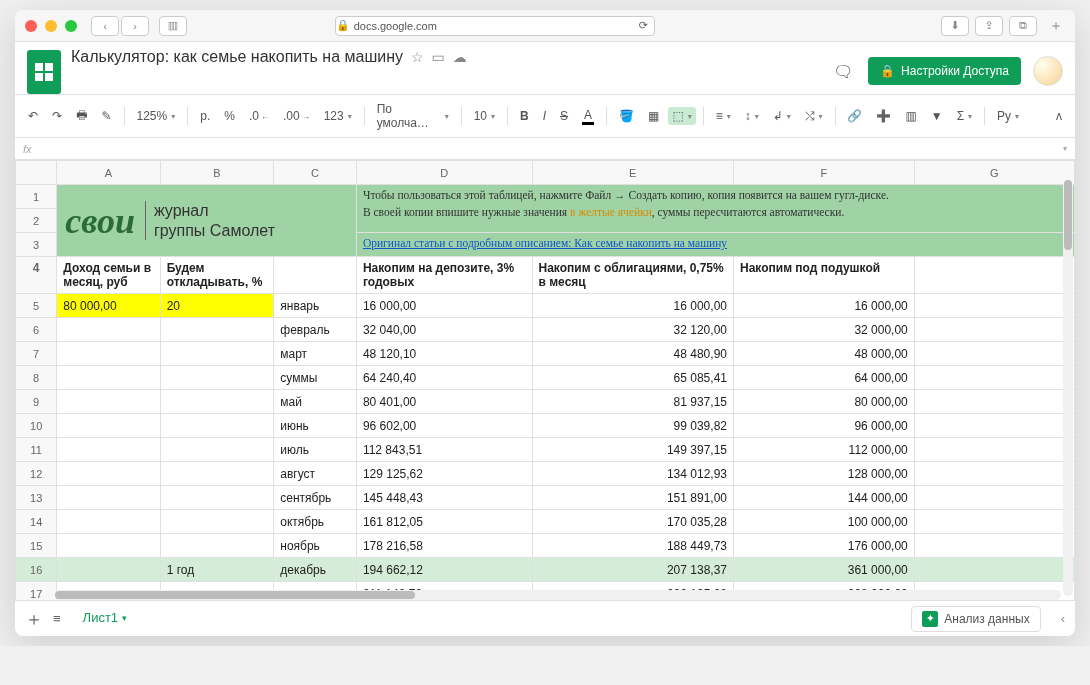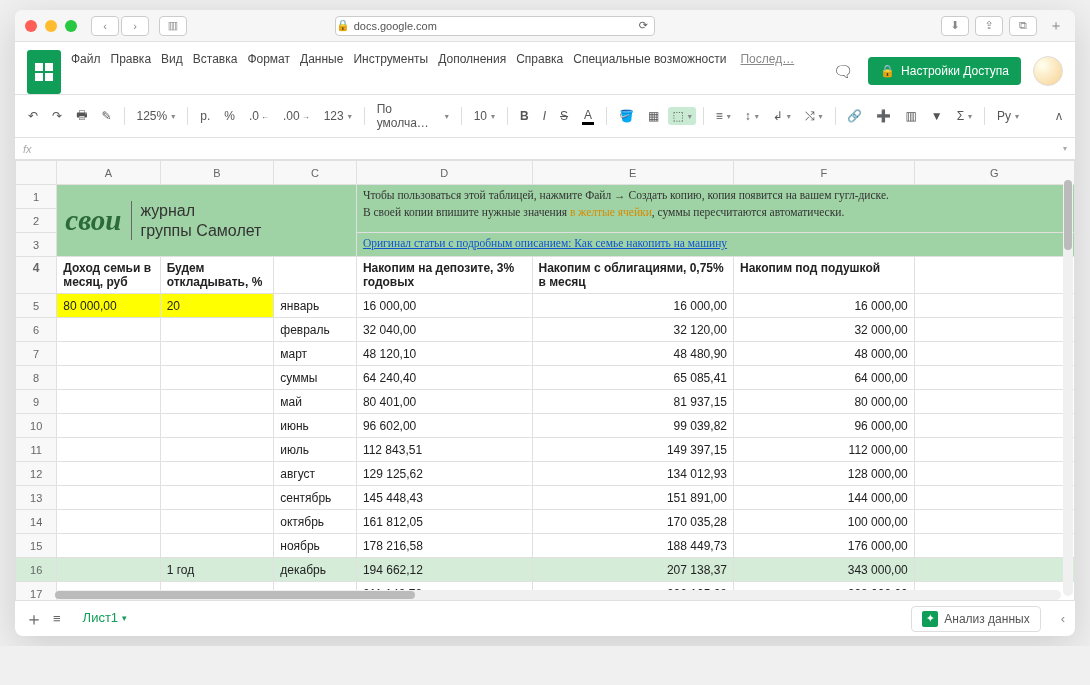--- a/index.html
+++ b/index.html
@@ -110,21 +110,21 @@
   col.cB { width: 110px; }
   col.cC { width: 80px; }
   col.cD { width: 170px; }
   col.cE { width: 195px; }
   col.cF { width: 175px; }
   col.cG { width: 155px; }
   .banner-cell { background: #9fd3a5; vertical-align: middle; }
   .banner-text { background: #9fd3a5; font-size: 11.5px; color: #333; line-height: 1.5; vertical-align: top; white-space: normal; font-family: Liberation Serif, serif; }
   .banner-text .hl { color: #d98b00; }
   .banner-text a { color: #1155cc; text-decoration: underline; }
-  .logo { font-family: Georgia, serif; font-size: 29px; color: #2b6b3a; font-style: italic; font-weight: bold; }
+  .logo { font-family: Georgia, serif; font-size: 36px; color: #2b6b3a; font-style: italic; font-weight: bold; }
   .logo-sub { font-size: 16px; color: #333; border-left: 1px solid #666; padding-left: 8px; line-height: 1.2; }
   .hdr-row td { font-weight: bold; font-size: 12px; vertical-align: top; white-space: normal; height: auto; padding-top: 4px; padding-bottom: 4px; }
   .yellow-cell { background: #ffff00; }
   .num { text-align: right; }
   .green-row td { background: #d4ecd8; }
   .scroll-v { position: absolute; right: 2px; top: 20px; bottom: 4px; width: 10px; background: #f0f0f0; border-radius: 5px; }
   .scroll-v .thumb { position: absolute; top: 0; height: 70px; left: 1px; right: 1px; background: #bbb; border-radius: 4px; }
   .scroll-h { position: absolute; left: 40px; right: 14px; bottom: 0; height: 10px; background: #f0f0f0; border-radius: 5px; }
   .scroll-h .thumb { position: absolute; left: 0; width: 360px; top: 1px; bottom: 1px; background: #bbb; border-radius: 4px; }
   
@@ -160,32 +160,25 @@
       <div class="sq-btn">⧉</div>
     </div>
     <div class="plus-tab">＋</div>
   </div>
 
   <div class="docs-header">
     <div class="sheets-icon">
         <div class="grid"></div>
       </div>
     <div class="doc-meta">
-      <div class="menus">
-        <span>Файл</span>
-        <span>Правка</span>
-        <span>Вид</span>
-        <span>Вставка</span>
-        <span>Формат</span>
-        <span>Данные</span>
-        <span>Инструменты</span>
-        <span>Дополнения</span>
-        <span>Справка</span>
-        <span>Специальные возможности</span>
-        <span class="last-edit">Послед…</span>
+      <div class="doc-title-row">
+        <span>Калькулятор: как семье накопить на машину</span>
+        <span class="tiny">☆</span>
+        <span class="tiny">▭</span>
+        <span class="tiny">☁</span>
       </div>
     </div>
     <div class="header-right">
       <div class="comment-icon">🗨</div>
       <div class="share-btn">
         <span>🔒</span>
         <span>Настройки Доступа</span>
       </div>
       <div class="avatar"></div>
     </div>
@@ -423,21 +416,21 @@
             <td class="num">176 000,00</td>
             <td></td>
           </tr>
           <tr class="green-row">
             <td class="row-hdr">16</td>
             <td></td>
             <td>1 год</td>
             <td>декабрь</td>
             <td>194 662,12</td>
             <td class="num">207 138,37</td>
-            <td class="num">343 000,00</td>
+            <td class="num">361 000,00</td>
             <td></td>
           </tr>
           <tr>
             <td class="row-hdr">17</td>
             <td></td>
             <td></td>
             <td>январь</td>
             <td>211 148,78</td>
             <td class="num">226 105,28</td>
             <td class="num">208 000,00</td>

